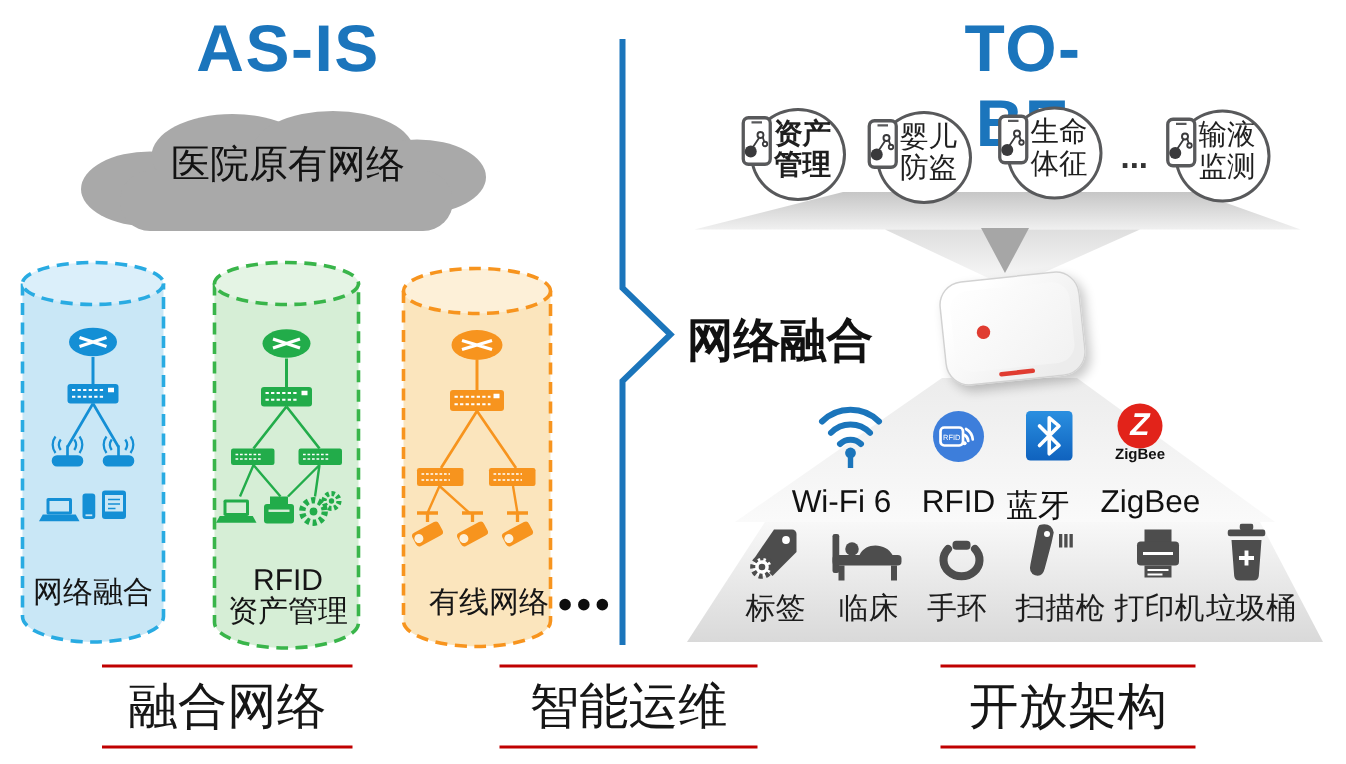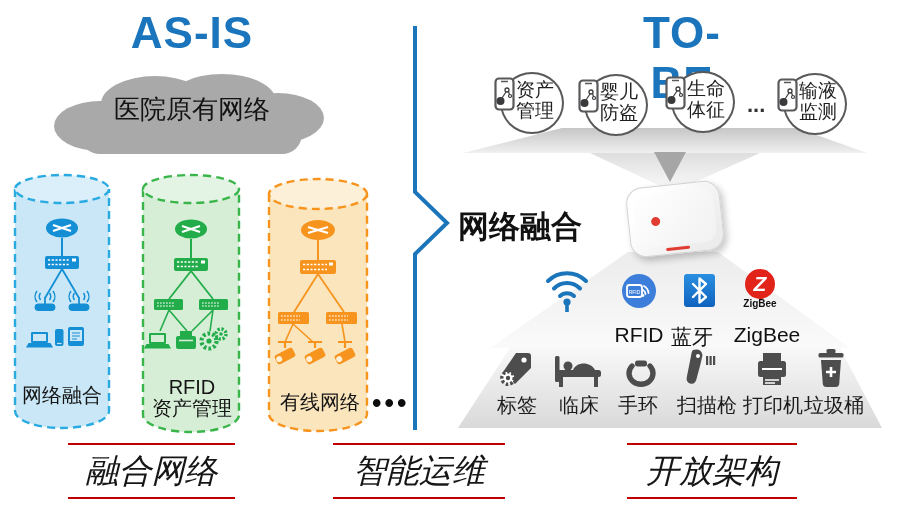--- a/index.html
+++ b/index.html
@@ -8,21 +8,21 @@
   .abs{position:absolute;}
   .ctr{text-align:center;}
   .title{font-weight:bold;color:#1b75bc;font-size:44px;letter-spacing:1px;}
   .cyl-label{font-size:20px;color:#151515;line-height:21px;}
   .app-bubble{width:60px;height:58px;border:2.5px solid #58595b;border-radius:50%;background:#fff;}
   .app-text{font-size:19px;line-height:21px;color:#1f1f1f;white-space:nowrap;}
   .proto-label{font-size:21px;color:#111;}
   .dev-label{font-size:20px;color:#1c1c1c;}
   .footer-item{border-top:2px solid #c00000;border-bottom:2px solid #c00000;
                display:flex;align-items:center;justify-content:center;
-               font-size:33px;color:#161616;height:52px;font-style:italic;}
+               font-size:33px;color:#161616;height:52px;}
   .dots{font-size:27px;font-weight:bold;color:#0d0d0d;letter-spacing:3px;}
 </style>
 </head>
 <body>
 
 <div id="canvas">
 
   <div class="abs ctr title" style="left:112px;top:8px;width:160px;">AS-IS</div>
 
   <svg class="abs" style="left:42px;top:66px;" width="295" height="100" viewBox="0 0 295 100">
@@ -158,21 +158,21 @@
       </g>
     </g>
     <g transform="translate(68,170)" fill="#f7941e">
       <path d="M4,0 h14 M11,0 V6" stroke="#f7941e" stroke-width="2.2" fill="none"></path>
       <g transform="rotate(-28 11 14)">
         <rect x="1" y="9" width="20" height="10" rx="2.5"></rect>
         <circle cx="4.5" cy="14" r="3" fill="#fdf0d8"></circle>
       </g>
     </g>
   </svg>
-  <div class="abs ctr cyl-label" style="left:274px;top:392px;width:92px;">有线网络</div>
+  <div class="abs ctr cyl-label" style="left:274px;top:392px;width:92px;text-align:right;">有线网络</div>
 
   <div class="abs dots" style="left:372px;top:388px;">•••</div>
 
   <svg class="abs" style="left:406px;top:18px;" width="50" height="420" viewBox="0 0 50 420">
     <polyline points="9,8 9,174 41,205 9,236 9,412" fill="none" stroke="#1b75bb" stroke-width="4"></polyline>
   </svg>
 
   <div class="abs ctr title" style="left:612px;top:8px;width:140px;">TO-BE</div>
 
   <svg class="abs" style="left:455px;top:120px;" width="420" height="78" viewBox="0 0 420 78">
@@ -236,21 +236,21 @@
   </svg>
   <svg class="abs" style="left:777px;top:78px;" width="21" height="34" viewBox="0 0 21 34">
     <rect x="1.5" y="1.5" width="18" height="31" rx="3.5" fill="#fff" stroke="#58595b" stroke-width="2.2"></rect>
     <path d="M7,4.5 h7" stroke="#58595b" stroke-width="1.5"></path>
     <circle cx="6.5" cy="24" r="4" fill="#3a3a3c"></circle>
       <circle cx="13" cy="13" r="2" fill="none" stroke="#3a3a3c" stroke-width="1.3"></circle>
     <circle cx="16" cy="19" r="1.5" fill="none" stroke="#3a3a3c" stroke-width="1.2"></circle>
     <path d="M8,21 L12,15 M14.5,14.5 L15.5,17.5" stroke="#3a3a3c" stroke-width="1.2"></path>
   </svg>
 
-  <div class="abs app-text" style="left:516px;top:79px;">
+  <div class="abs app-text" style="left:516px;top:79px;font-weight:bold;">
     <div>资产</div>
     <div>管理</div>
   </div>
   <div class="abs app-text" style="left:600px;top:81px;">
     <div>婴儿</div>
     <div>防盗</div>
   </div>
   <div class="abs app-text" style="left:687px;top:78px;">
     <div>生命</div>
     <div>体征</div>
@@ -297,20 +297,21 @@
   <div class="abs" style="left:684px;top:274px;width:31px;height:33px;background:linear-gradient(180deg,#2a8fe0,#0f62be);border-radius:3px;">
     <svg width="31" height="33" viewBox="0 0 31 33">
       <polyline points="9,10 22,23 15.5,28.5 15.5,4.5 22,10 9,23" fill="none" stroke="#fff" stroke-width="2.4" stroke-linejoin="round" stroke-linecap="round"></polyline>
     </svg>
   </div>
 
   <div class="abs" style="left:745px;top:269px;width:30px;height:30px;border-radius:50%;background:#e2231a;
        display:flex;align-items:center;justify-content:center;color:#fff;font-weight:bold;font-size:21px;font-style:italic;">Z</div>
   <div class="abs ctr" style="left:738px;top:298px;width:44px;font-size:10px;font-weight:bold;color:#111;">ZigBee</div>
 
+  <div class="abs ctr proto-label" style="left:521px;top:323px;width:80px;">Wi-Fi 6</div>
   <div class="abs ctr proto-label" style="left:612px;top:323px;width:54px;">RFID</div>
   <div class="abs ctr proto-label" style="left:666px;top:323px;width:52px;text-align:center;">蓝牙</div>
   <div class="abs ctr proto-label" style="left:733px;top:323px;width:68px;">ZigBee</div>
 
   <svg class="abs" style="left:498px;top:351px;" width="38" height="38" viewBox="0 0 38 38">
     <path d="M18,2 h12 a3,3 0 0 1 3,3 v12 L17,33 5,21 Z" fill="#4d4d4d"></path>
     <circle cx="26" cy="9" r="2.6" fill="#fff"></circle>
     <circle cx="10" cy="27" r="6.2" fill="#fff" stroke="#4d4d4d" stroke-width="3.4" stroke-dasharray="2.6 2"></circle>
     <circle cx="10" cy="27" r="2.2" fill="#4d4d4d"></circle>
   </svg>

